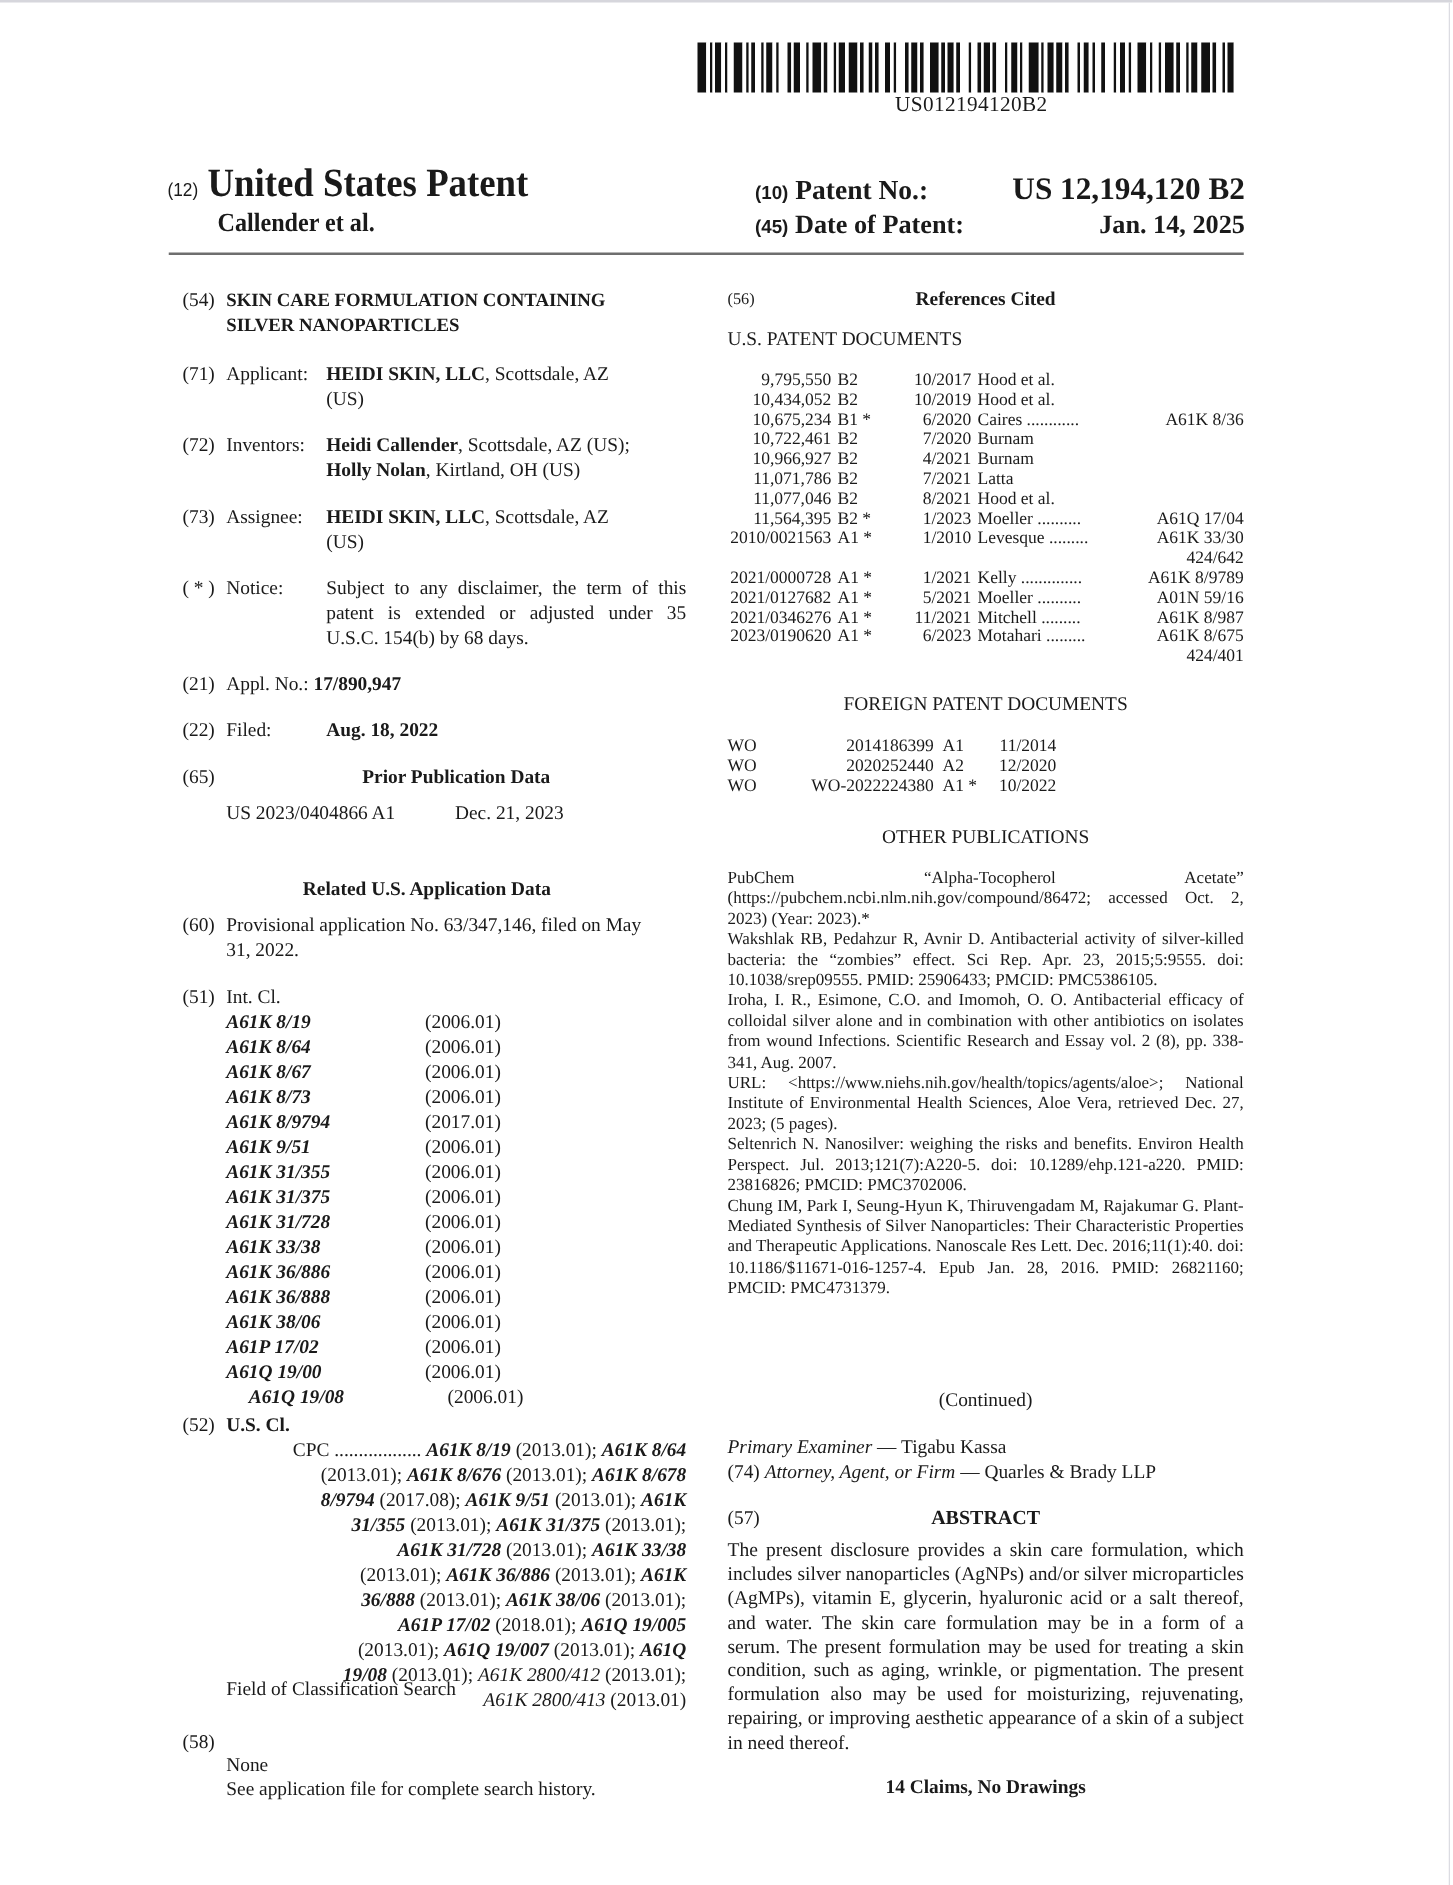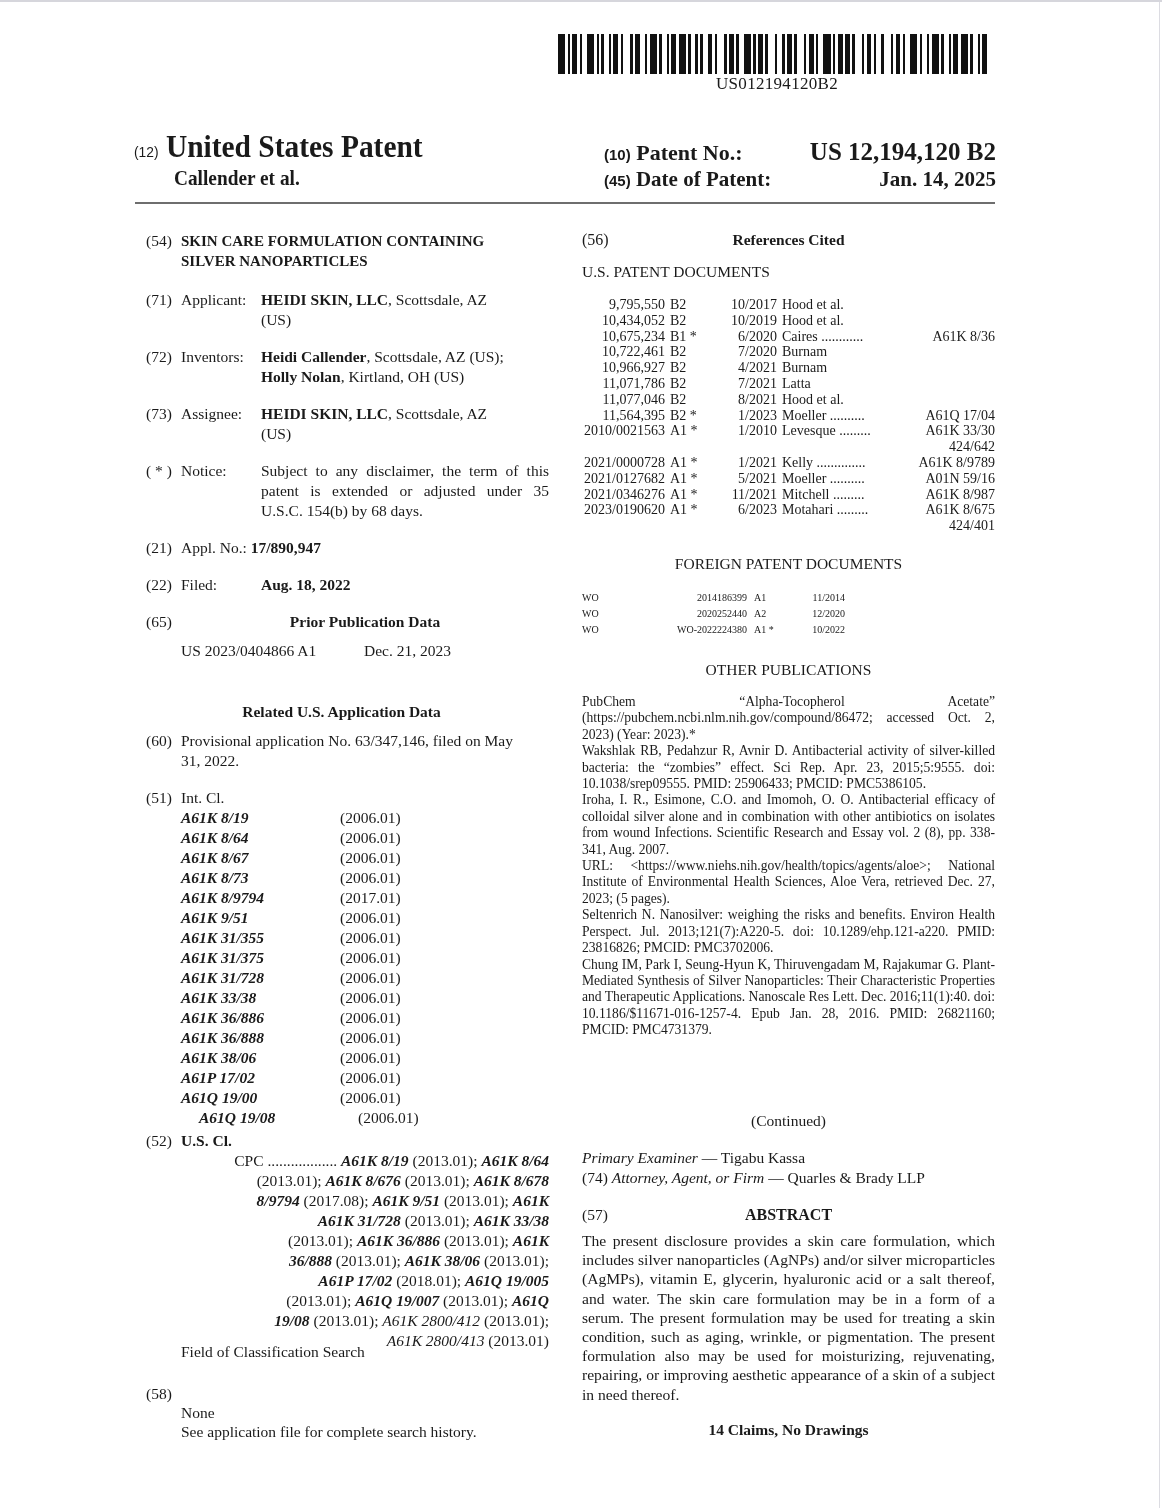--- a/index.html
+++ b/index.html
@@ -44,21 +44,21 @@
   
   .rc { font-size: 14px; }
   .ref-table { position: absolute; left: 582px; top: 297px; width: 413px; font-size: 14px; line-height: 15.8px; }
   .ref-row { position: relative; height: 15.8px; white-space: nowrap; }
   .ref-num { position: absolute; right: 330px; text-align: right; }
   .ref-kind { position: absolute; left: 88px; }
   .ref-date { position: absolute; right: 218px; text-align: right; }
   .ref-name { position: absolute; left: 200px; }
   .ref-class { position: absolute; right: 0; text-align: right; }
   .dots { letter-spacing: 0px; }
-  .fp-row { position: relative; height: 15.8px; font-size: 10px; }
+  .fp-row { position: relative; height: 15.8px; font-size: 14px; }
   .pubs { position: absolute; left: 582px; top: 694px; width: 413px; font-size: 13.6px; line-height: 16.4px; text-align: justify; }
   .pubs p { margin: 0; }
   .abstract { position: absolute; left: 582px; top: 1231px; width: 413px; font-size: 15.6px; line-height: 19.2px; text-align: justify; }
 </style>
 </head>
 <body>
 
 <div class="topbar"></div>
 <div class="rightedge"></div>
 
@@ -313,37 +313,38 @@
         <span class="ic-ver">(2006.01)</span>
       </div>
     </div>
 
   <div class="code" style="top:1131px">(52)</div>
   <div class="lbl" style="top:1131px;font-weight:bold">U.S. Cl.</div>
   <div class="cpc" id="cpc" style="top:1151px">
       <div class="first" style="text-align: right;"><span>CPC</span><span class="dots"> .................. </span><i>A61K 8/19</i><span> (2013.01); </span><i>A61K 8/64</i></div>
       <div><span>(2013.01); </span><i>A61K 8/676</i><span> (2013.01); </span><i>A61K 8/678</i></div>
       <div><i>8/9794</i><span> (2017.08); </span><i>A61K 9/51</i><span> (2013.01); </span><i>A61K</i></div>
+      <div><i>31/355</i><span> (2013.01); </span><i>A61K 31/375</i><span> (2013.01);</span></div>
       <div><i>A61K 31/728</i><span> (2013.01); </span><i>A61K 33/38</i></div>
       <div><span>(2013.01); </span><i>A61K 36/886</i><span> (2013.01); </span><i>A61K</i></div>
       <div><i>36/888</i><span> (2013.01); </span><i>A61K 38/06</i><span> (2013.01);</span></div>
       <div><i>A61P 17/02</i><span> (2018.01); </span><i>A61Q 19/005</i></div>
       <div><span>(2013.01); </span><i>A61Q 19/007</i><span> (2013.01); </span><i>A61Q</i></div>
       <div><i>19/08</i><span> (2013.01); </span><i class="nb">A61K 2800/412</i><span> (2013.01);</span></div>
       <div><i class="nb">A61K 2800/413</i><span> (2013.01)</span></div>
     </div>
 
   <div class="code" style="top:1384px">(58)</div>
   <div class="lbl" style="top:1342px;font-weight:normal">Field of Classification Search</div>
   <div class="lbl" style="top:1403px">None</div>
   <div class="lbl" style="top:1422px">See application file for complete search history.</div>
 </div>
 
 <div class="rc">
-  <div class="abs" style="left:582px;top:231px;font-size:16px">(56)</div>
+  <div class="abs" style="left:582px;top:231px;font-size:13px">(56)</div>
   <div class="abs" style="left:582px;top:231px;width:413px;text-align:center;font-size:15.5px;font-weight:bold">References Cited</div>
   <div class="abs" style="left:582px;top:263px;width:413px;text-align:left;font-size:15.5px">U.S. PATENT DOCUMENTS</div>
   <div class="ref-table" id="usrefs">
       <div class="ref-row">
         <span class="ref-num">9,795,550</span>
         <span class="ref-kind">B2</span>
         <span class="ref-date">10/2017</span>
         <span class="ref-name">Hood et al.</span>
       </div>
       <div class="ref-row">

